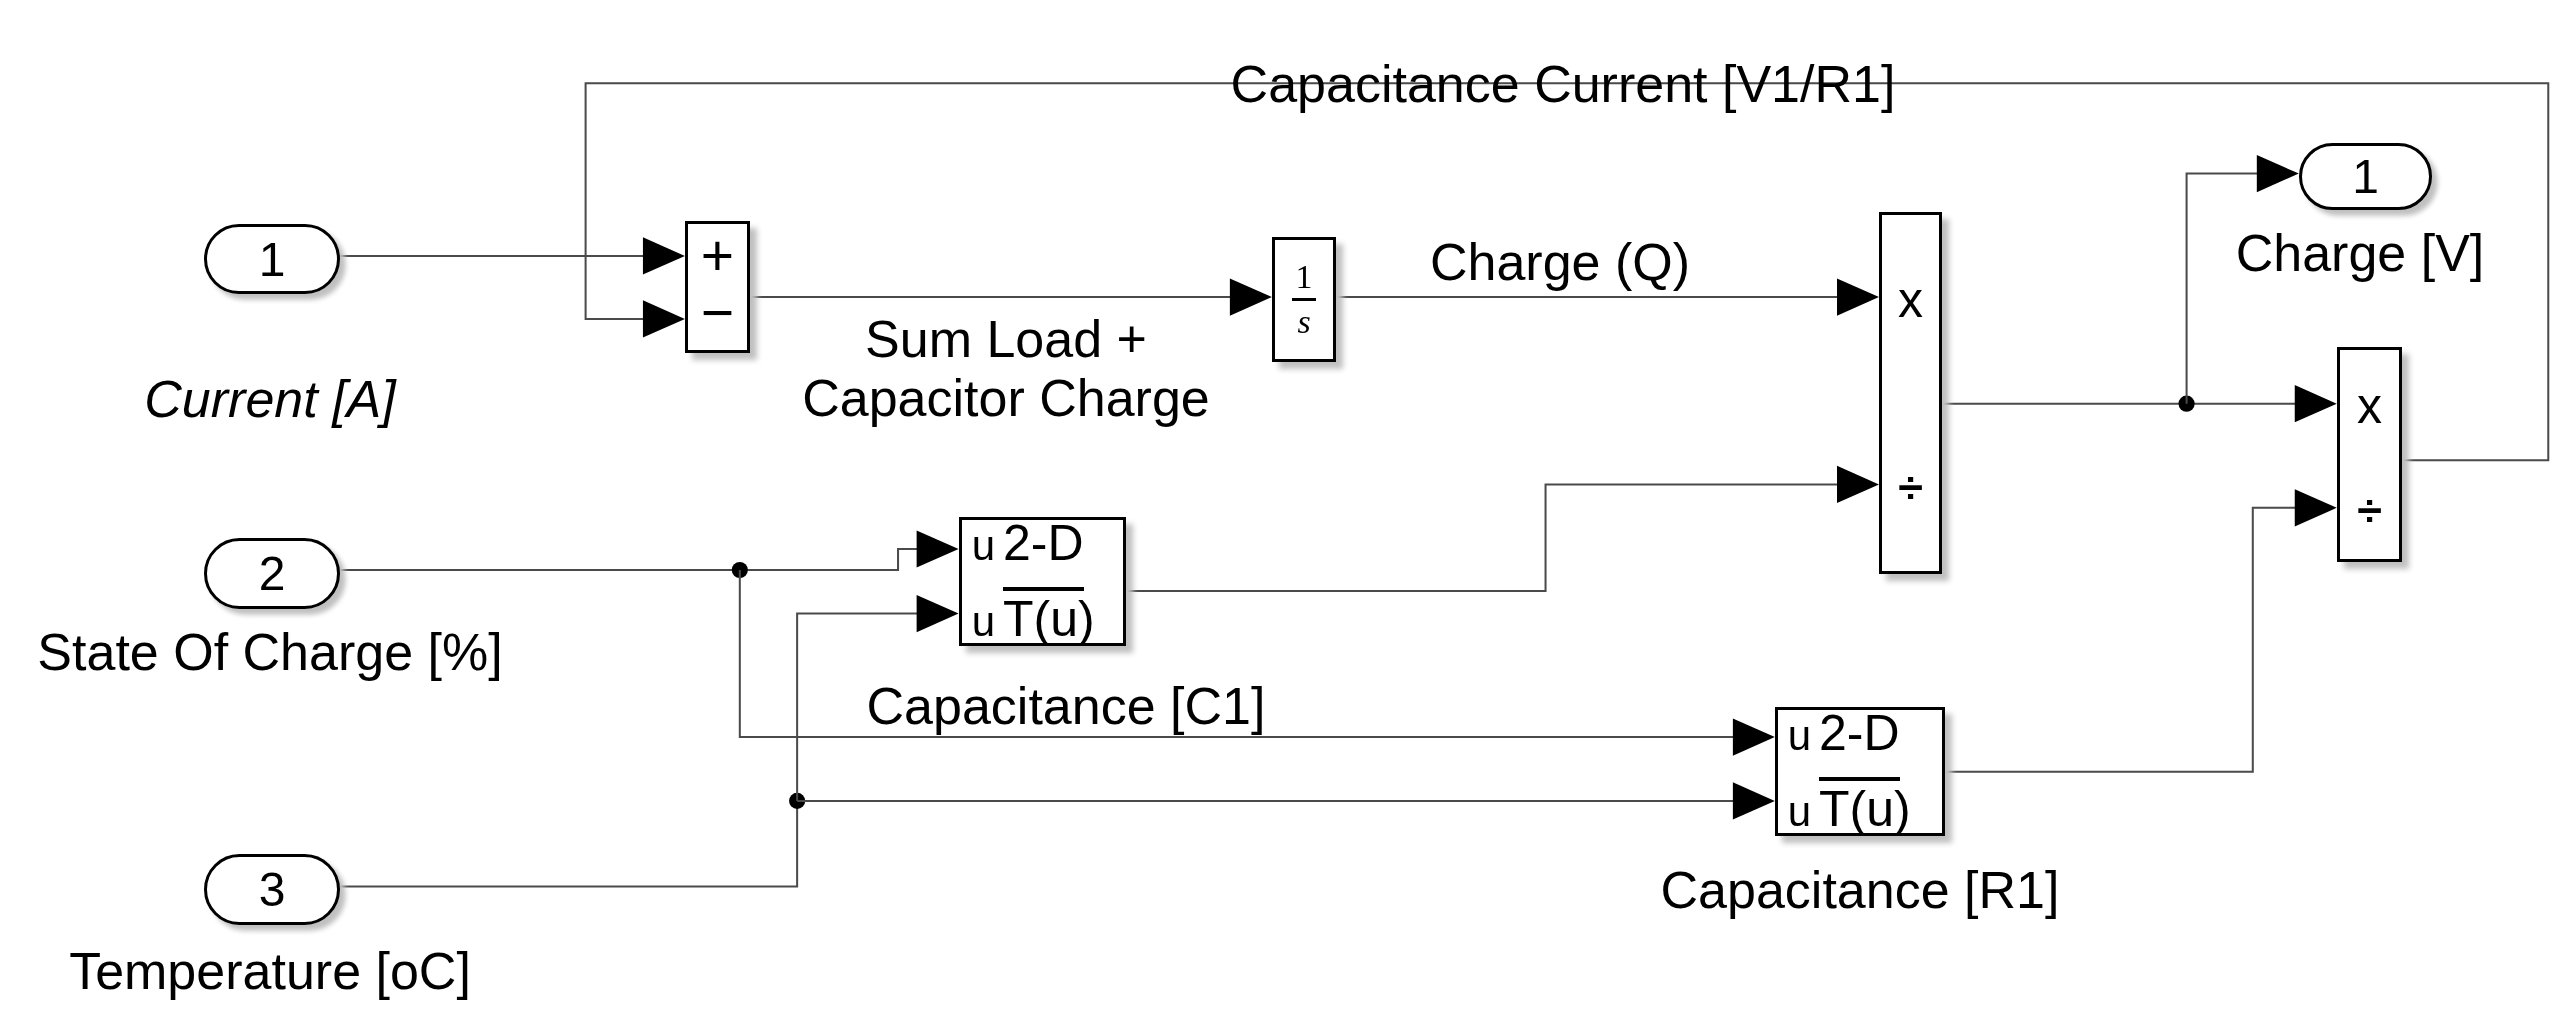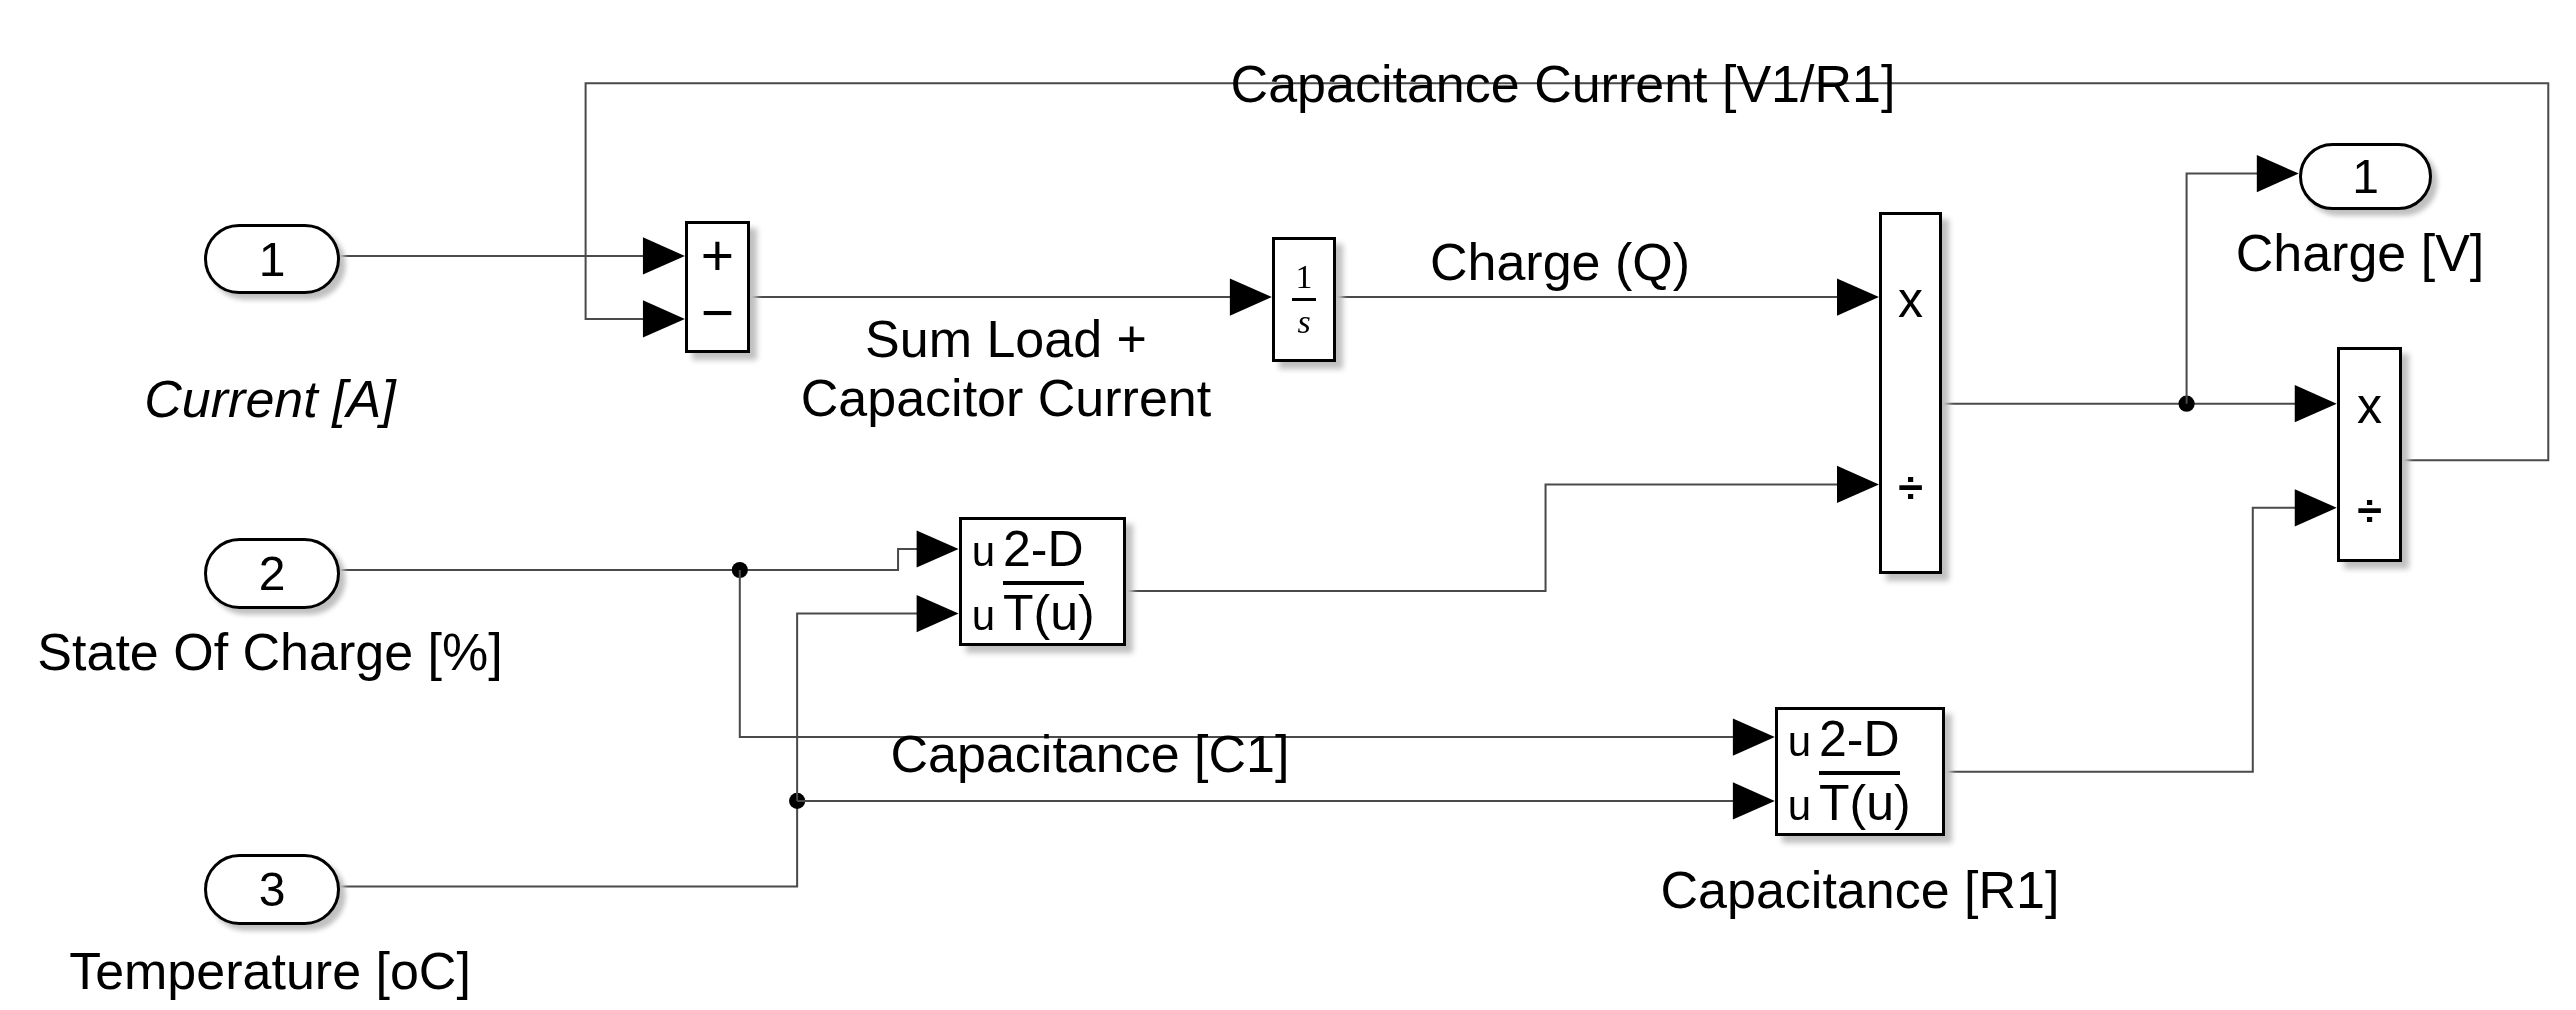--- a/index.html
+++ b/index.html
@@ -38,21 +38,21 @@
   .frac .denom { font-style:italic; }
 
   .product .op { position:absolute; left:0; right:0; text-align:center; }
   .product .mult { font-size:50px; line-height:57px; }
   .product .divi { font-size:45px; line-height:50px; font-weight:700; }
 
   .lookup { display:flex; flex-direction:column; justify-content:center; padding-left:9.7px; }
   .lrow { display:flex; align-items:baseline; gap:8px; }
   .lrow .u   { font-size:42px; line-height:1.25; }
   .lrow .big { font-size:50px; line-height:1.15; }
-  .und { border-bottom:4px solid var(--block-border); padding-bottom:3px; }
+  .und { border-bottom:4px solid var(--block-border); padding-bottom:14px; }
 
   .lbl { position:absolute; font-size:52px; line-height:1.14; white-space:nowrap; }
   .center { transform:translateX(-50%); text-align:center; }
 </style>
 </head>
 <body>
 
 <div id="canvas">
 
   <svg id="wires" xmlns="http://www.w3.org/2000/svg" viewBox="0 0 3190 1251" width="2576" height="1010">
@@ -120,21 +120,21 @@
     <span>1</span>
   </div>
   <div class="lbl center" style="left:2360px; top:224px;">Charge [V]</div>
 
   <div class="block sum" style="left:685px; top:221px; width:65px; height:132px;">
     <span class="plus">+</span>
     <span class="minus">−</span>
   </div>
   <div class="lbl center" style="left:978px; top:310px;margin-left:28px;">
     <div>Sum Load +</div>
-    <div>Capacitor Current</div>
+    <div>Capacitor Charge</div>
   </div>
 
   <div class="block integrator" style="left:1272px; top:237px; width:64px; height:125px;">
     <div class="frac">
       <span>1</span>
       <span class="fracbar"></span>
       <span class="denom">s</span>
     </div>
   </div>
   <div class="lbl center" style="left:1560px; top:233px;">Charge (Q)</div>
@@ -152,21 +152,21 @@
   <div class="block lookup" style="left:959px; top:517px; width:167px; height:129px;">
     <div class="lrow">
       <span class="u">u</span>
       <span class="big und">2-D</span>
     </div>
     <div class="lrow">
       <span class="u">u</span>
       <span class="big">T(u)</span>
     </div>
   </div>
-  <div class="lbl center" style="left:1090px; top:677px;margin-top:48px;">Capacitance [C1]</div>
+  <div class="lbl center" style="left:1066px; top:677px;">Capacitance [C1]</div>
 
   <div class="block lookup" style="left:1775px; top:707px; width:170px; height:129px;">
     <div class="lrow">
       <span class="u">u</span>
       <span class="big und">2-D</span>
     </div>
     <div class="lrow">
       <span class="u">u</span>
       <span class="big">T(u)</span>
     </div>

